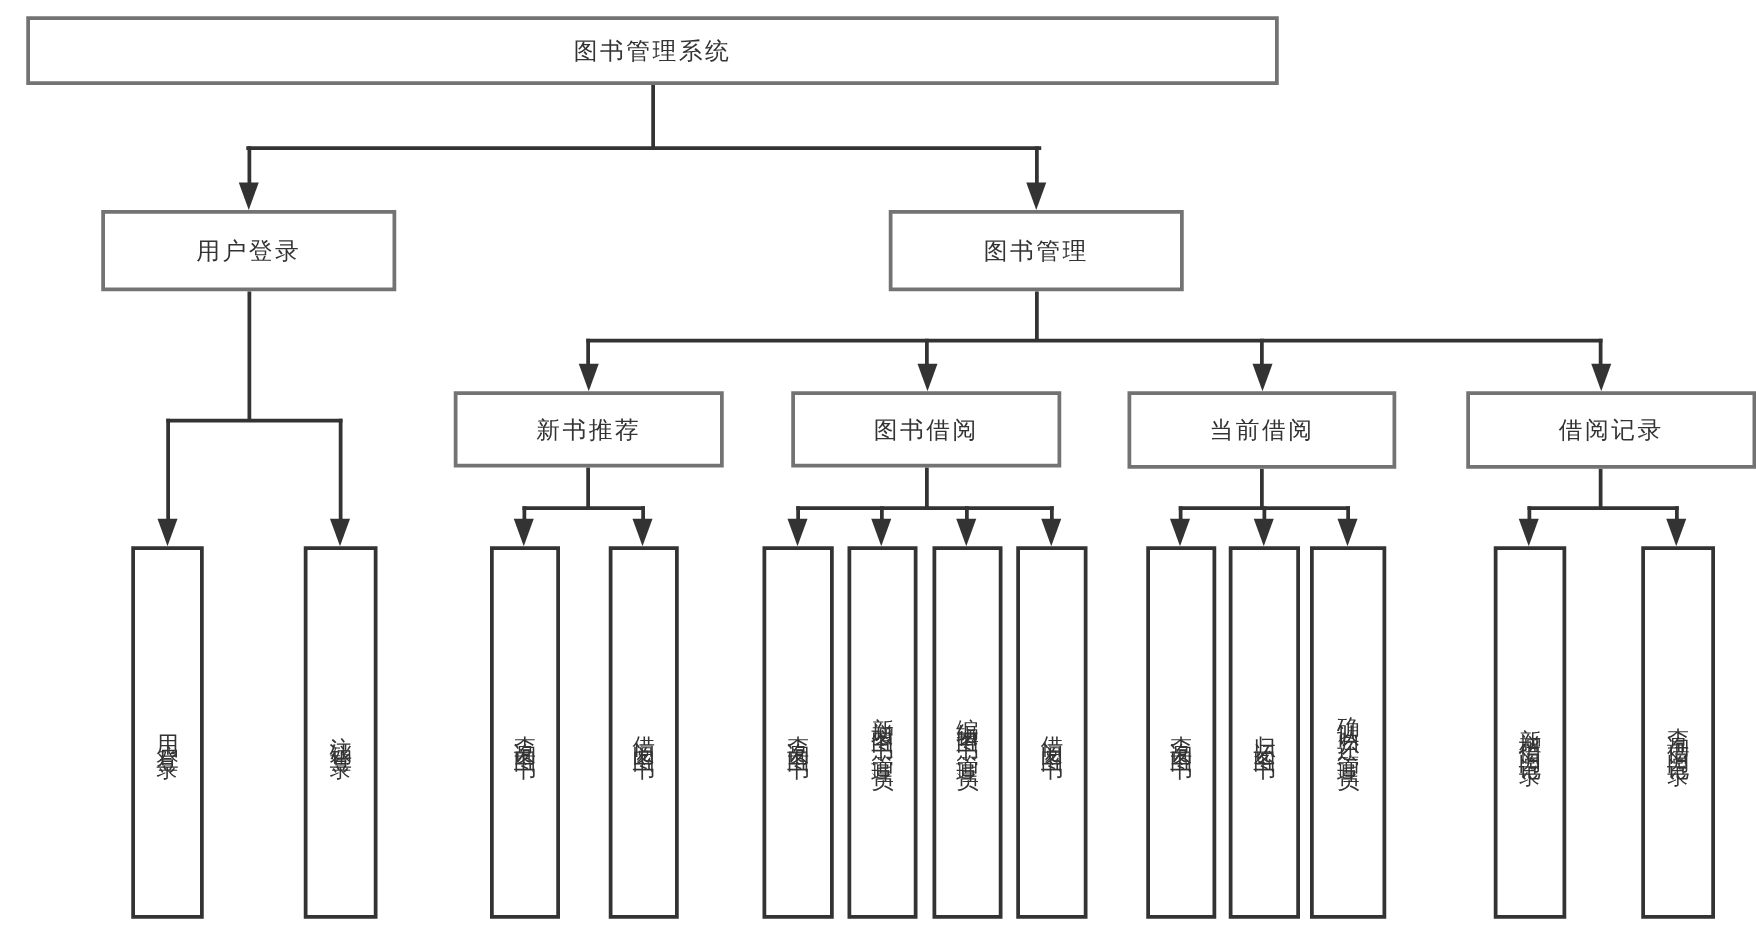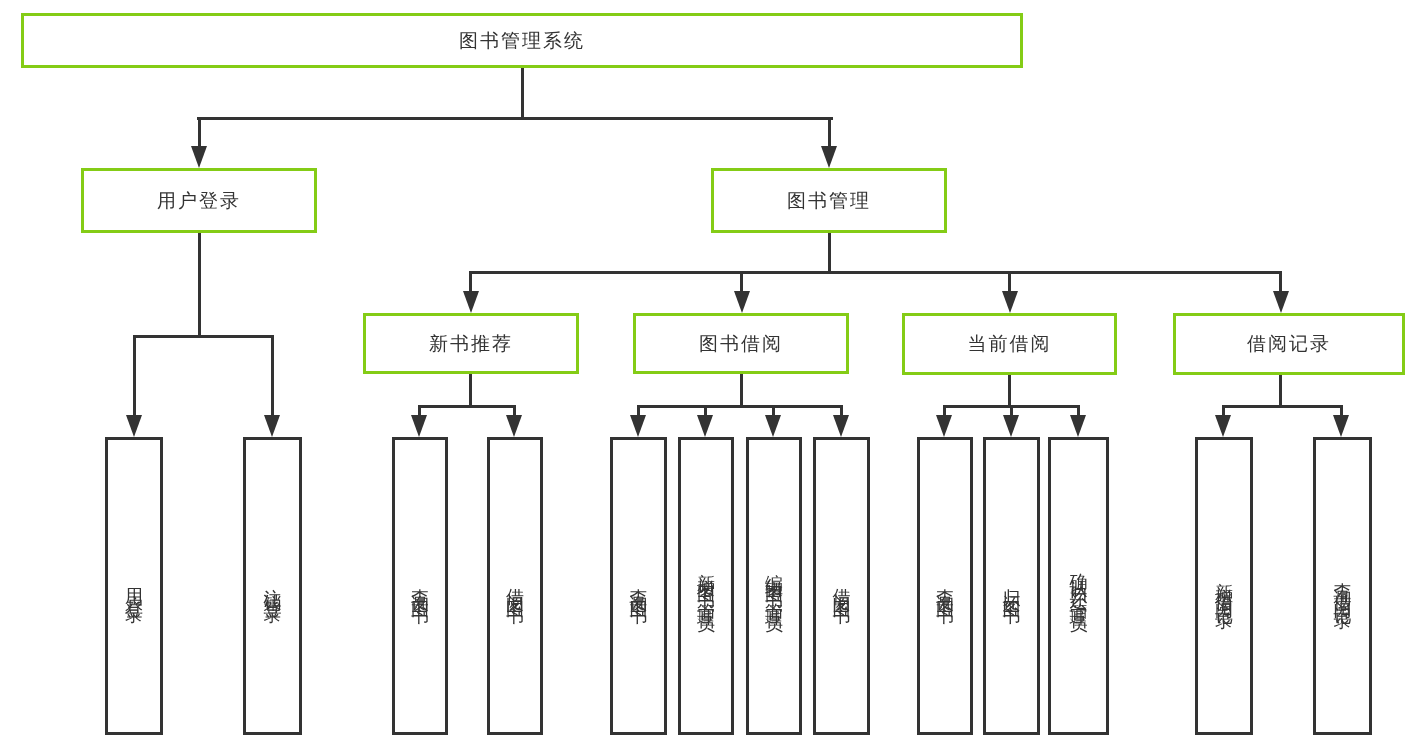--- a/index.html
+++ b/index.html
@@ -1,21 +1,21 @@
 <!DOCTYPE html>
 <html><head>
 <meta charset="utf-8">
 <style>
   html,body{margin:0;padding:0;background:#fff;}
   .canvas{
     position:relative;width:1405px;height:747px;background:#ffffff;overflow:hidden;
     font-family:"Liberation Sans","DejaVu Sans",sans-serif;color:#333;
   }
   .node{
-    position:absolute;box-sizing:border-box;background:#fff;border:3px solid #84cc16;
+    position:absolute;box-sizing:border-box;background:#fff;border:3px solid #737373;
     display:flex;align-items:center;justify-content:center;
     font-size:19px;letter-spacing:2px;white-space:nowrap;text-align:center;
   }
   .vnode{
     position:absolute;box-sizing:border-box;background:#fff;border:3px solid #333;
     display:flex;align-items:center;justify-content:center;
   }
   .vnode .vtext{
     writing-mode:vertical-rl;text-orientation:mixed;
     font-size:18px;letter-spacing:6px;line-height:1;white-space:nowrap;

